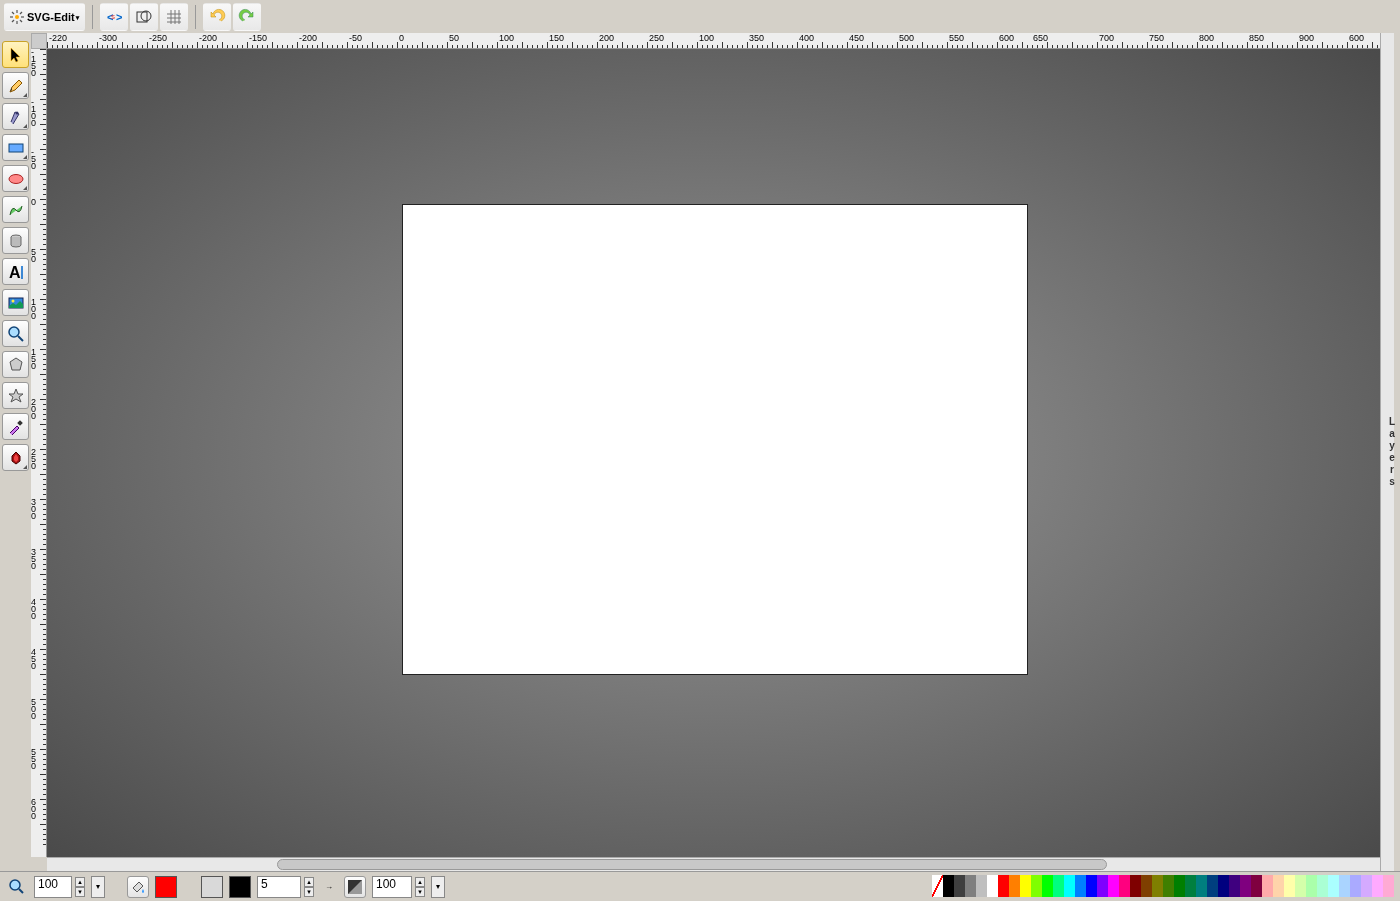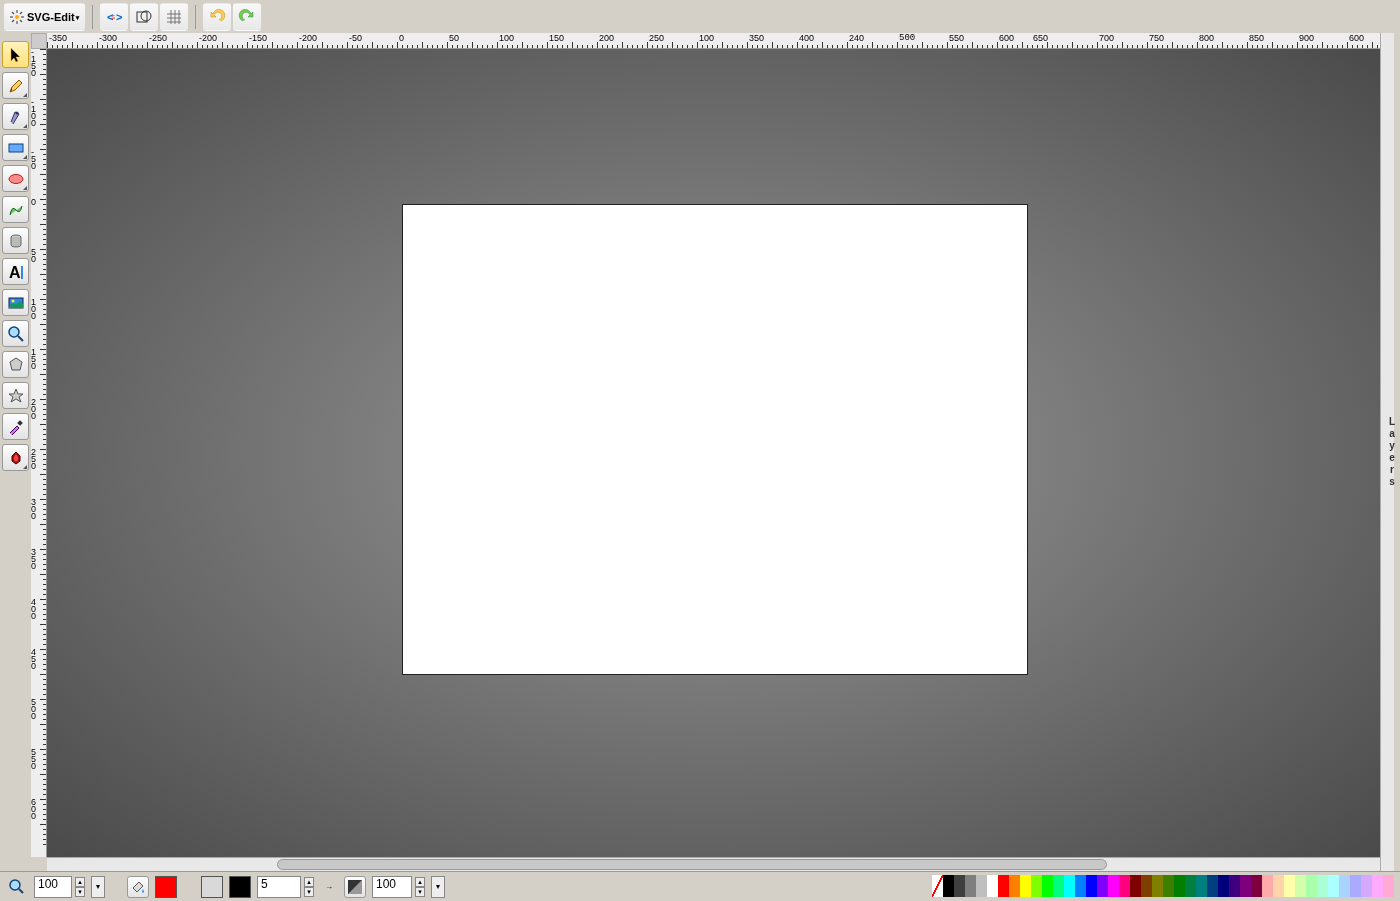--- a/index.html
+++ b/index.html
@@ -272,21 +272,21 @@
         <polygon points="9,5 11,8 11,11 9,13 7,11 7,8" fill="#e44"></polygon>
       </svg>
       <div class="flyout"></div>
     </div>
 </div>
 
 <div class="workarea">
   <div class="ruler-corner"></div>
   <div class="ruler-h" id="rulerH">
       <div class="tick" style="left: 0px;">
-        <div class="lbl">-350</div>
+        <div class="lbl">-220</div>
       </div>
       <div style="position: absolute; bottom: 0px; left: 0px; width: 1px; height: 6px; background: rgb(51, 51, 51);"></div>
       <div style="position: absolute; bottom: 0px; left: 5px; width: 1px; height: 3px; background: rgb(51, 51, 51);"></div>
       <div style="position: absolute; bottom: 0px; left: 10px; width: 1px; height: 3px; background: rgb(51, 51, 51);"></div>
       <div style="position: absolute; bottom: 0px; left: 15px; width: 1px; height: 3px; background: rgb(51, 51, 51);"></div>
       <div style="position: absolute; bottom: 0px; left: 20px; width: 1px; height: 3px; background: rgb(51, 51, 51);"></div>
       <div style="position: absolute; bottom: 0px; left: 25px; width: 1px; height: 6px; background: rgb(51, 51, 51);"></div>
       <div style="position: absolute; bottom: 0px; left: 30px; width: 1px; height: 3px; background: rgb(51, 51, 51);"></div>
       <div style="position: absolute; bottom: 0px; left: 35px; width: 1px; height: 3px; background: rgb(51, 51, 51);"></div>
       <div style="position: absolute; bottom: 0px; left: 40px; width: 1px; height: 3px; background: rgb(51, 51, 51);"></div>
@@ -480,33 +480,33 @@
       <div style="position: absolute; bottom: 0px; left: 755px; width: 1px; height: 3px; background: rgb(51, 51, 51);"></div>
       <div style="position: absolute; bottom: 0px; left: 760px; width: 1px; height: 3px; background: rgb(51, 51, 51);"></div>
       <div style="position: absolute; bottom: 0px; left: 765px; width: 1px; height: 3px; background: rgb(51, 51, 51);"></div>
       <div style="position: absolute; bottom: 0px; left: 770px; width: 1px; height: 3px; background: rgb(51, 51, 51);"></div>
       <div style="position: absolute; bottom: 0px; left: 775px; width: 1px; height: 6px; background: rgb(51, 51, 51);"></div>
       <div style="position: absolute; bottom: 0px; left: 780px; width: 1px; height: 3px; background: rgb(51, 51, 51);"></div>
       <div style="position: absolute; bottom: 0px; left: 785px; width: 1px; height: 3px; background: rgb(51, 51, 51);"></div>
       <div style="position: absolute; bottom: 0px; left: 790px; width: 1px; height: 3px; background: rgb(51, 51, 51);"></div>
       <div style="position: absolute; bottom: 0px; left: 795px; width: 1px; height: 3px; background: rgb(51, 51, 51);"></div>
       <div class="tick" style="left: 800px;">
-        <div class="lbl">240</div>
+        <div class="lbl">450</div>
       </div>
       <div style="position: absolute; bottom: 0px; left: 800px; width: 1px; height: 6px; background: rgb(51, 51, 51);"></div>
       <div style="position: absolute; bottom: 0px; left: 805px; width: 1px; height: 3px; background: rgb(51, 51, 51);"></div>
       <div style="position: absolute; bottom: 0px; left: 810px; width: 1px; height: 3px; background: rgb(51, 51, 51);"></div>
       <div style="position: absolute; bottom: 0px; left: 815px; width: 1px; height: 3px; background: rgb(51, 51, 51);"></div>
       <div style="position: absolute; bottom: 0px; left: 820px; width: 1px; height: 3px; background: rgb(51, 51, 51);"></div>
       <div style="position: absolute; bottom: 0px; left: 825px; width: 1px; height: 6px; background: rgb(51, 51, 51);"></div>
       <div style="position: absolute; bottom: 0px; left: 830px; width: 1px; height: 3px; background: rgb(51, 51, 51);"></div>
       <div style="position: absolute; bottom: 0px; left: 835px; width: 1px; height: 3px; background: rgb(51, 51, 51);"></div>
       <div style="position: absolute; bottom: 0px; left: 840px; width: 1px; height: 3px; background: rgb(51, 51, 51);"></div>
       <div style="position: absolute; bottom: 0px; left: 845px; width: 1px; height: 3px; background: rgb(51, 51, 51);"></div>
-      <div class="tick" style="left: 850px; font-family: Liberation Mono, monospace;">
+      <div class="tick" style="left: 850px;">
         <div class="lbl">500</div>
       </div>
       <div style="position: absolute; bottom: 0px; left: 850px; width: 1px; height: 6px; background: rgb(51, 51, 51);"></div>
       <div style="position: absolute; bottom: 0px; left: 855px; width: 1px; height: 3px; background: rgb(51, 51, 51);"></div>
       <div style="position: absolute; bottom: 0px; left: 860px; width: 1px; height: 3px; background: rgb(51, 51, 51);"></div>
       <div style="position: absolute; bottom: 0px; left: 865px; width: 1px; height: 3px; background: rgb(51, 51, 51);"></div>
       <div style="position: absolute; bottom: 0px; left: 870px; width: 1px; height: 3px; background: rgb(51, 51, 51);"></div>
       <div style="position: absolute; bottom: 0px; left: 875px; width: 1px; height: 6px; background: rgb(51, 51, 51);"></div>
       <div style="position: absolute; bottom: 0px; left: 880px; width: 1px; height: 3px; background: rgb(51, 51, 51);"></div>
       <div style="position: absolute; bottom: 0px; left: 885px; width: 1px; height: 3px; background: rgb(51, 51, 51);"></div>

